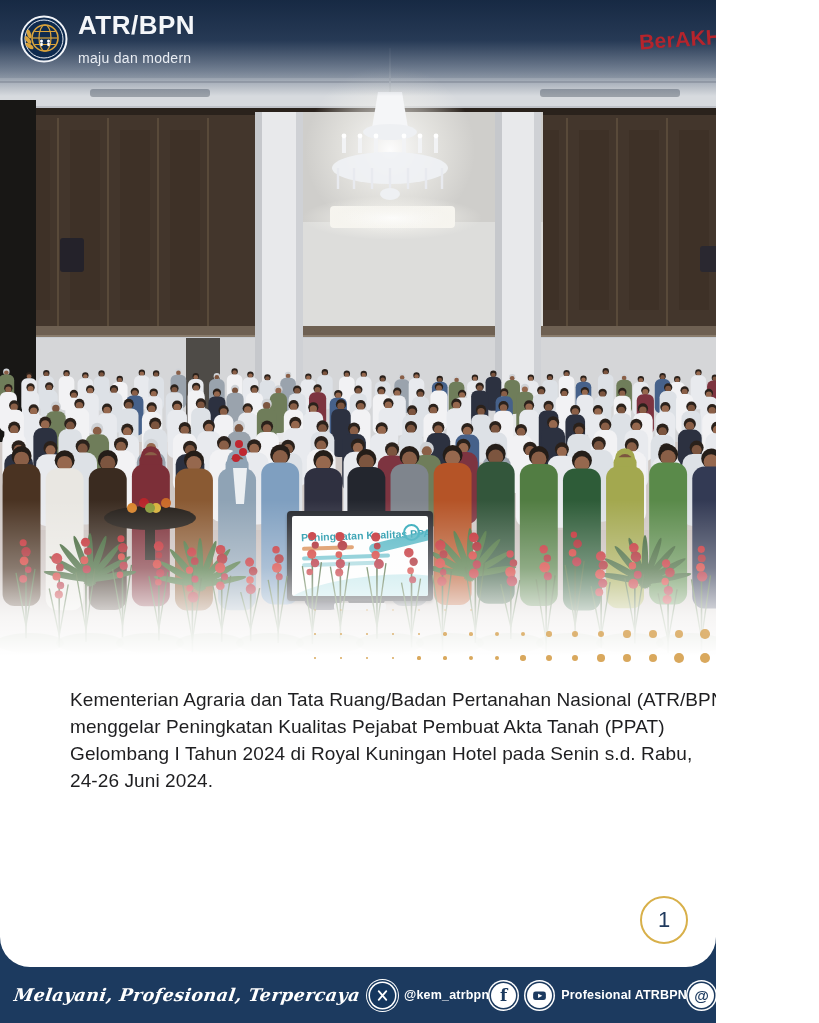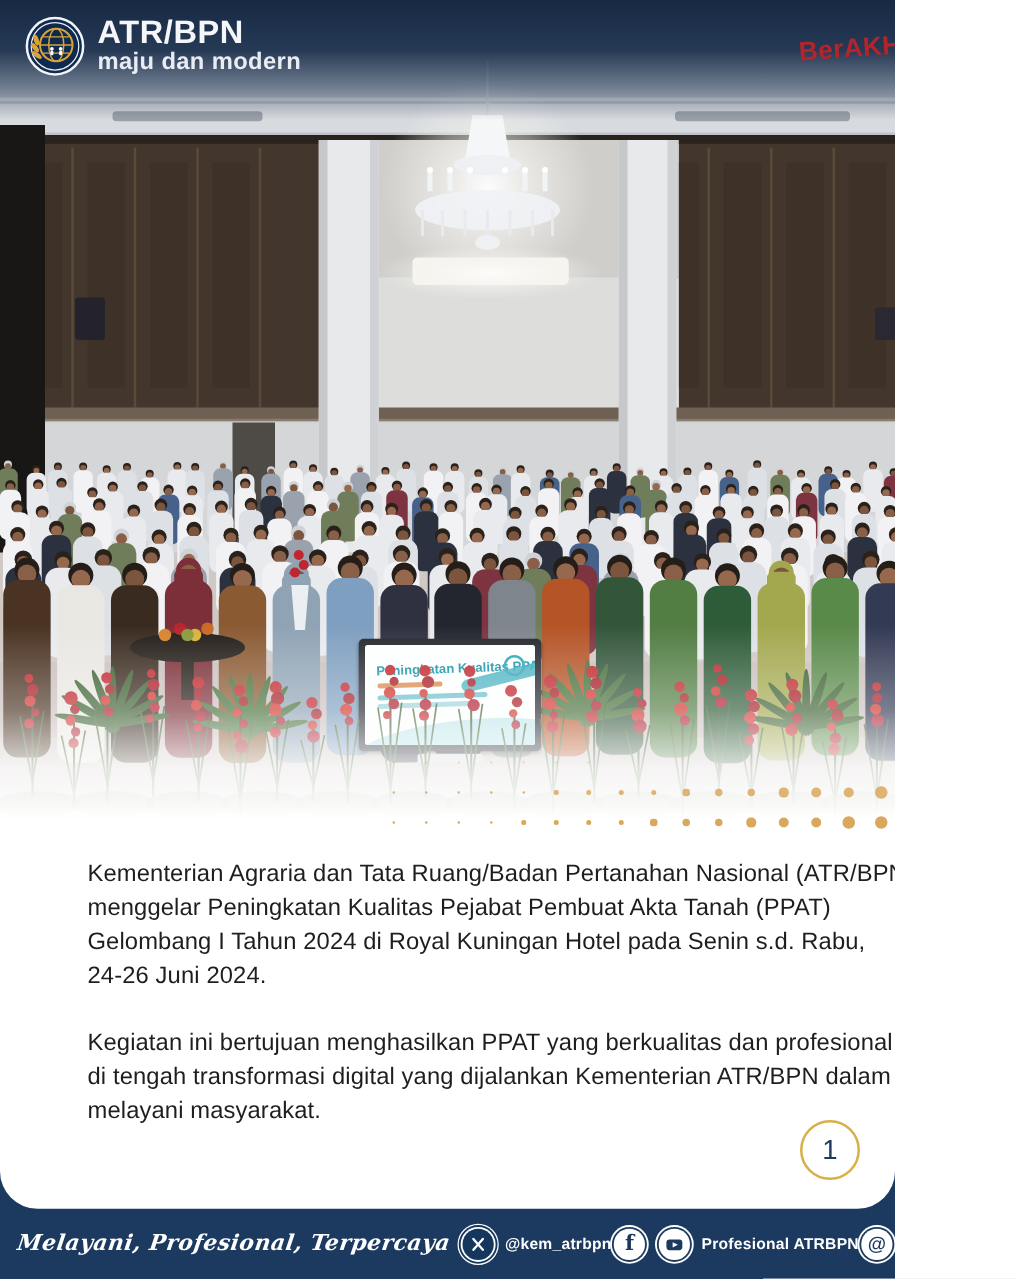--- a/index.html
+++ b/index.html
@@ -32,21 +32,21 @@
            border-radius:8px;transform:rotate(-14deg);opacity:.85;}
   
   .dots{position:absolute;left:0;top:602px;width:819px;height:80px;}
   .dots span{position:absolute;border-radius:50%;background:#d9a85d;}
   
   .topbar{position:absolute;left:0;top:0;width:819px;height:96px;
         background:linear-gradient(180deg,rgba(15,34,61,.95) 0%,rgba(19,40,70,.88) 42%,
         rgba(25,47,79,.45) 74%,rgba(30,52,84,0) 100%);}
   .brand{position:absolute;left:20px;top:12px;display:flex;align-items:center;gap:10px;}
   .brand-text .t1{color:#f4f6f9;font-size:26px;font-weight:bold;letter-spacing:.5px;line-height:26px;}
-  .brand-text .t2{color:#e9edf3;font-size:19px;letter-spacing:.3px;margin-top:1px;font-weight:bold;}
+  .brand-text .t2{color:#e9edf3;font-size:14px;letter-spacing:.3px;margin-top:12px;}
   .berakhlak{position:absolute;right:54px;top:26px;transform:rotate(-4deg);
         color:#b5242c;font-weight:bold;font-size:21px;letter-spacing:.3px;}
   .berakhlak svg{position:absolute;right:-16px;top:-9px;}
   
   .content{position:absolute;left:70px;top:686px;width:700px;color:#1e1e20;}
   .content p{margin:0 0 27px 0;font-size:19px;line-height:27px;white-space:pre-line;letter-spacing:.1px;}
   .pagenum{position:absolute;right:28px;top:896px;width:44px;height:44px;border:2px solid #d8b04a;
         border-radius:50%;display:flex;align-items:center;justify-content:center;
         color:#203a5e;font-size:22px;}
   
@@ -1097,23 +1097,20 @@
           <path d="M3 13 L12 8 L5 2" fill="none" stroke="#b5242c" stroke-width="3" stroke-linecap="round" stroke-linejoin="round" transform="rotate(-28 8 8)"></path>
         </svg>
       </div>
     </div>
 
     <div class="content">
       <p>Kementerian Agraria dan Tata Ruang/Badan Pertanahan Nasional (ATR/BPN)
 menggelar Peningkatan Kualitas Pejabat Pembuat Akta Tanah (PPAT)
 Gelombang I Tahun 2024 di Royal Kuningan Hotel pada Senin s.d. Rabu,
 24-26 Juni 2024.</p>
-      <p>Kegiatan ini bertujuan menghasilkan PPAT yang berkualitas dan profesional
-di tengah transformasi digital yang dijalankan Kementerian ATR/BPN dalam
-melayani masyarakat.</p>
     </div>
 
     <div class="pagenum">
       <span>1</span>
     </div>
   </div>
 
   <div class="footer">
     <div class="motto">Melayani, Profesional, Terpercaya</div>
     <div class="fdiv"></div>

